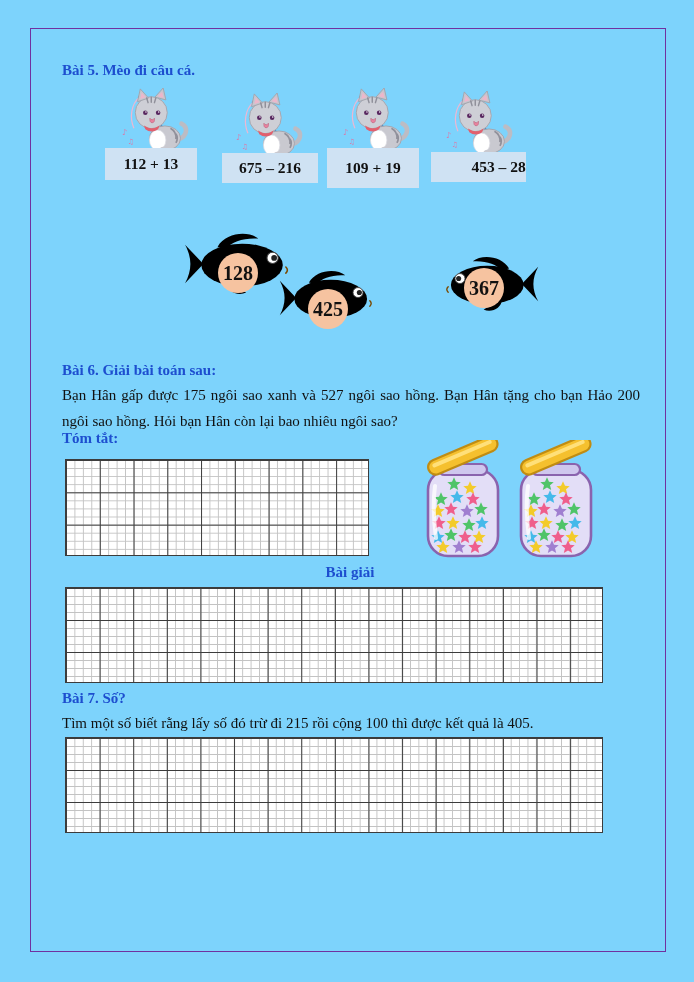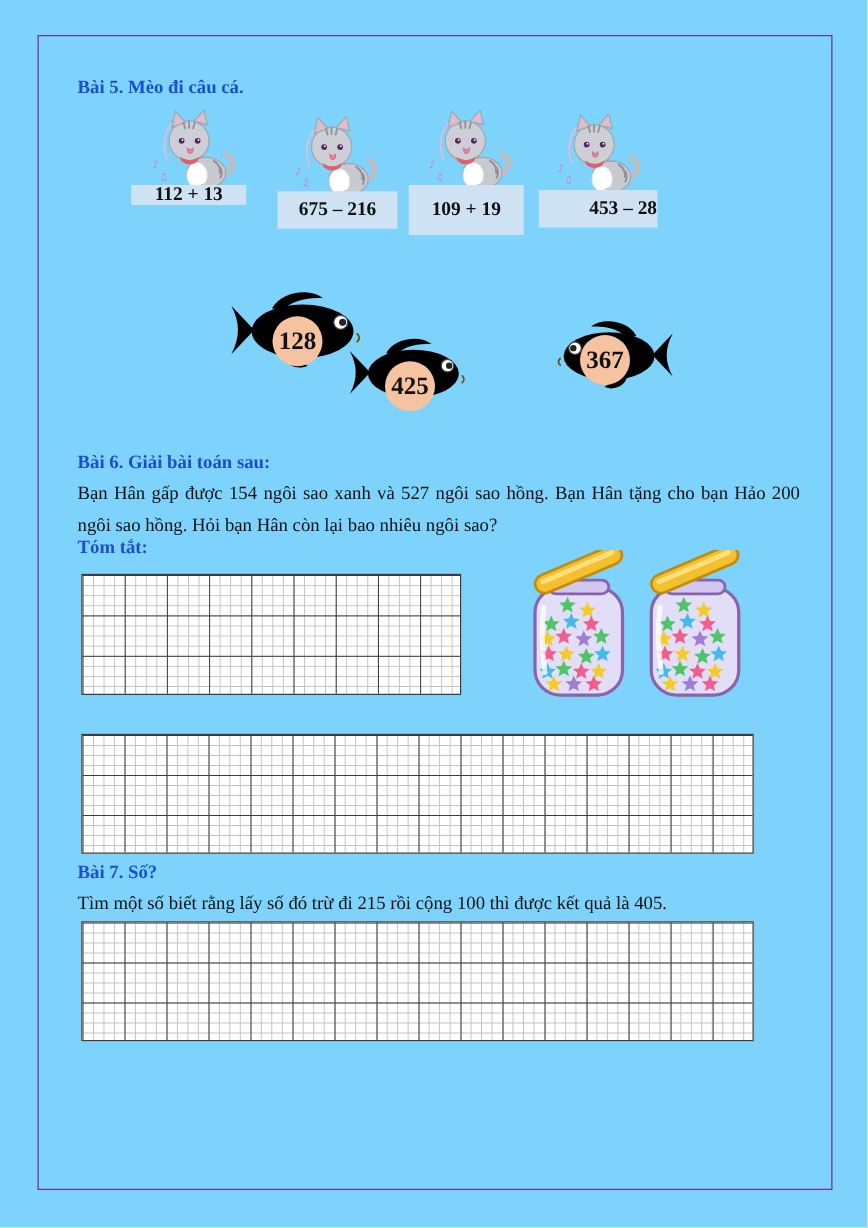--- a/index.html
+++ b/index.html
@@ -179,21 +179,21 @@
   <svg class="cat" style="left:226px; top:93px;" viewBox="0 0 90 70">
       <use href="#catG"></use>
     </svg>
   <svg class="cat" style="left:333px; top:88px;" viewBox="0 0 90 70">
       <use href="#catG"></use>
     </svg>
   <svg class="cat" style="left:436px; top:91px;" viewBox="0 0 90 70">
       <use href="#catG"></use>
     </svg>
 
-  <div class="expr-box" style="left:105px; top:148px; width:92px; height:16px;">112 + 13</div>
+  <div class="expr-box" style="left:105px; top:148px; width:92px; height:32px;">112 + 13</div>
   <div class="expr-box" style="left:222px; top:153px; width:96px; height:30px;">675 – 216</div>
   <div class="expr-box" style="left:327px; top:148px; width:92px; height:40px;">109 + 19</div>
   <div class="expr-box" style="left:431px; top:152px; width:95px; height:30px;padding-left:40px;">453 – 28</div>
 
   <div class="fish f128" style="left:183px; top:230px; width:112px; height:68px;">
     <svg class="fish-svg" viewBox="0 0 110 66">
         <use href="#fishG"></use>
       </svg>
     <div class="fish-num" style="left:35px; top:23px;">128</div>
   </div>
@@ -204,28 +204,29 @@
     <div class="fish-num" style="left:30px; top:23px;">425</div>
   </div>
   <div class="fish f367" style="left:440px; top:250px; width:100px; height:68px;">
     <svg class="fish-svg flip" viewBox="0 0 110 66">
         <use href="#fishG"></use>
       </svg>
     <div class="fish-num" style="left:24px; top:18px;">367</div>
   </div>
 
   <div class="heading" style="left:62px; top:362px;">Bài 6. Giải bài toán sau:</div>
-  <div class="bodytext" style="left:62px; top:382px; width:578px; text-align:justify;">Bạn Hân gấp được 154 ngôi sao xanh và 527 ngôi sao hồng. Bạn Hân tặng cho bạn Hảo 200 ngôi sao hồng. Hỏi bạn Hân còn lại bao nhiêu ngôi sao?</div>
+  <div class="bodytext" style="left:62px; top:382px; width:578px; text-align:justify;">Bạn Hân gấp được 175 ngôi sao xanh và 527 ngôi sao hồng. Bạn Hân tặng cho bạn Hảo 200 ngôi sao hồng. Hỏi bạn Hân còn lại bao nhiêu ngôi sao?</div>
   <div class="heading" style="left:62px; top:430px;">Tóm tắt:</div>
 
   <div class="grid grid-small"></div>
 
   <svg class="jars" viewBox="0 0 175 122">
     <use href="#jarG" x="0" y="0"></use>
     <use href="#jarG" x="93" y="0"></use>
   </svg>
 
+  <div class="solution-title">Bài giải</div>
   <div class="grid grid-wide-1"></div>
 
   <div class="heading" style="left:62px; top:690px;">Bài 7. Số?</div>
   <div class="bodytext" style="left:62px; top:710px; width:578px;">Tìm một số biết rằng lấy số đó trừ đi 215 rồi cộng 100 thì được kết quả là 405.</div>
   <div class="grid grid-wide-2"></div>
 </div>
 
 </body></html>

